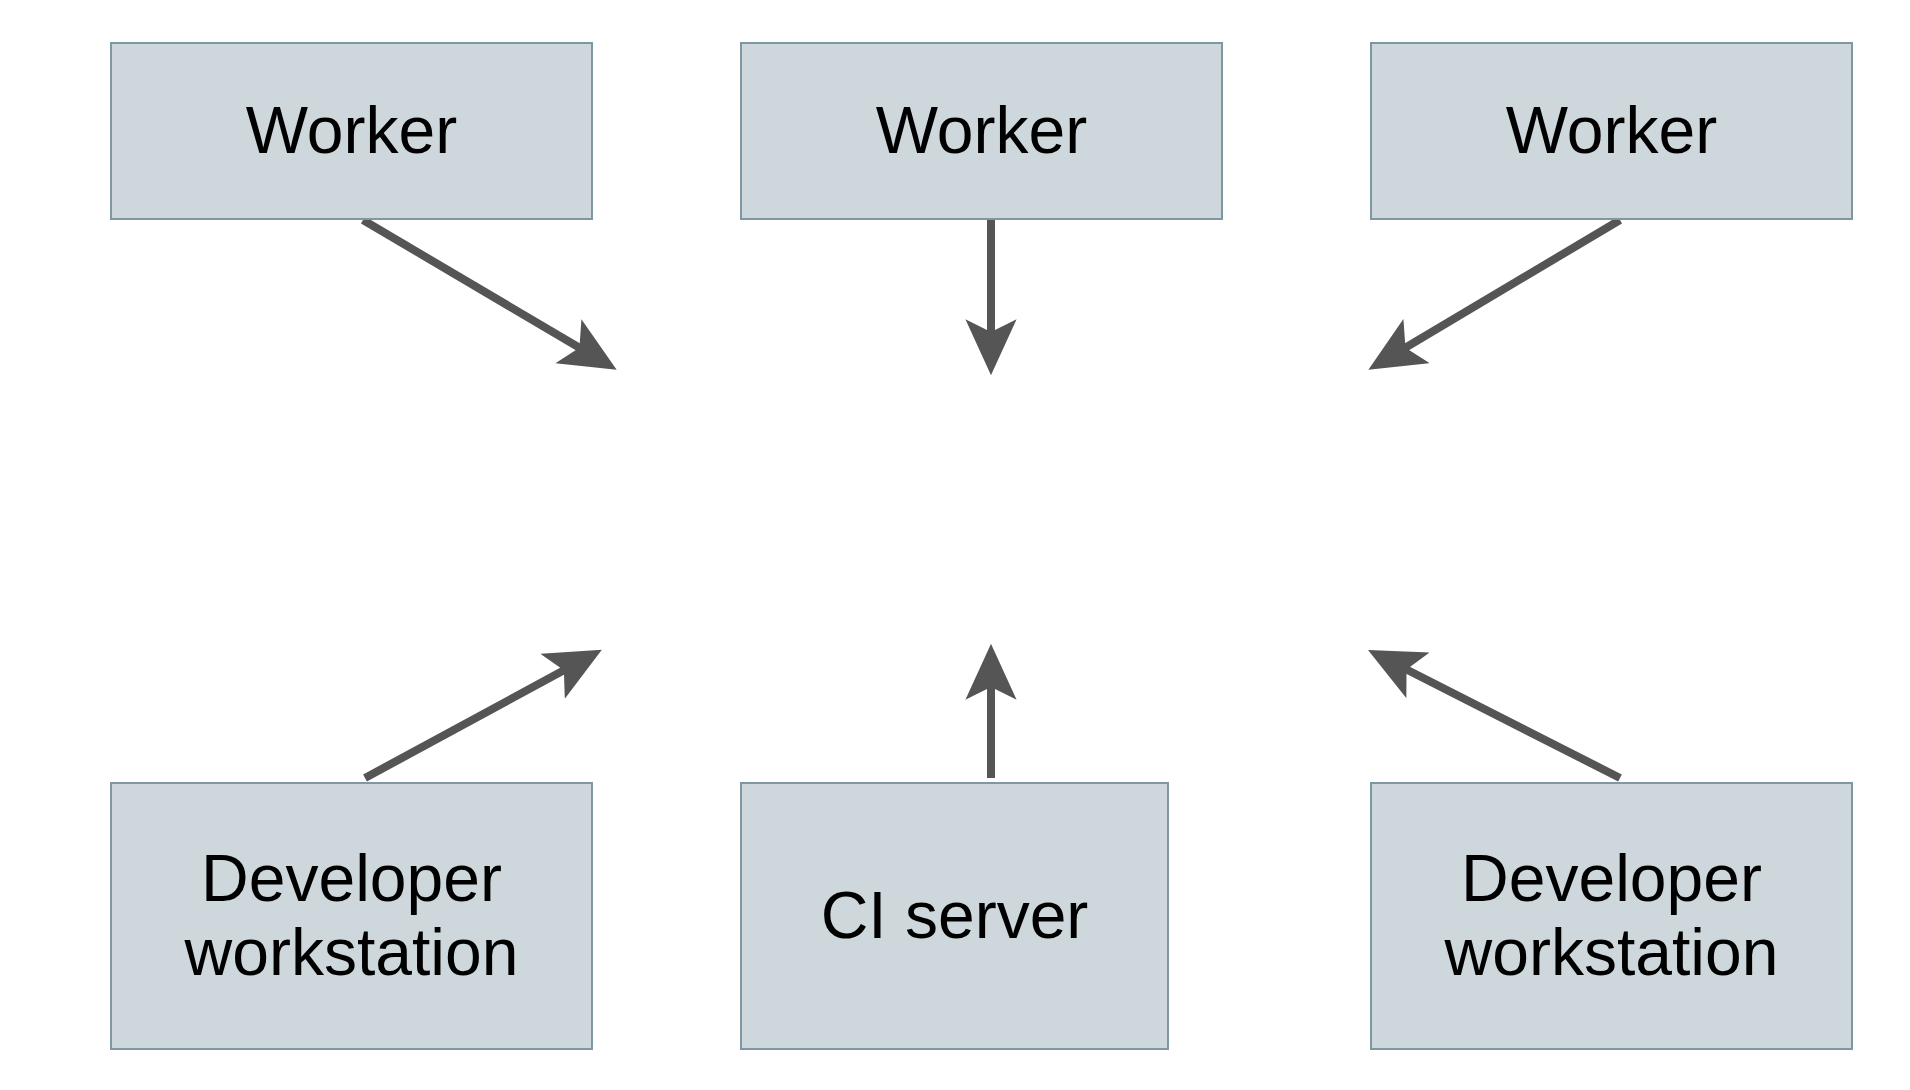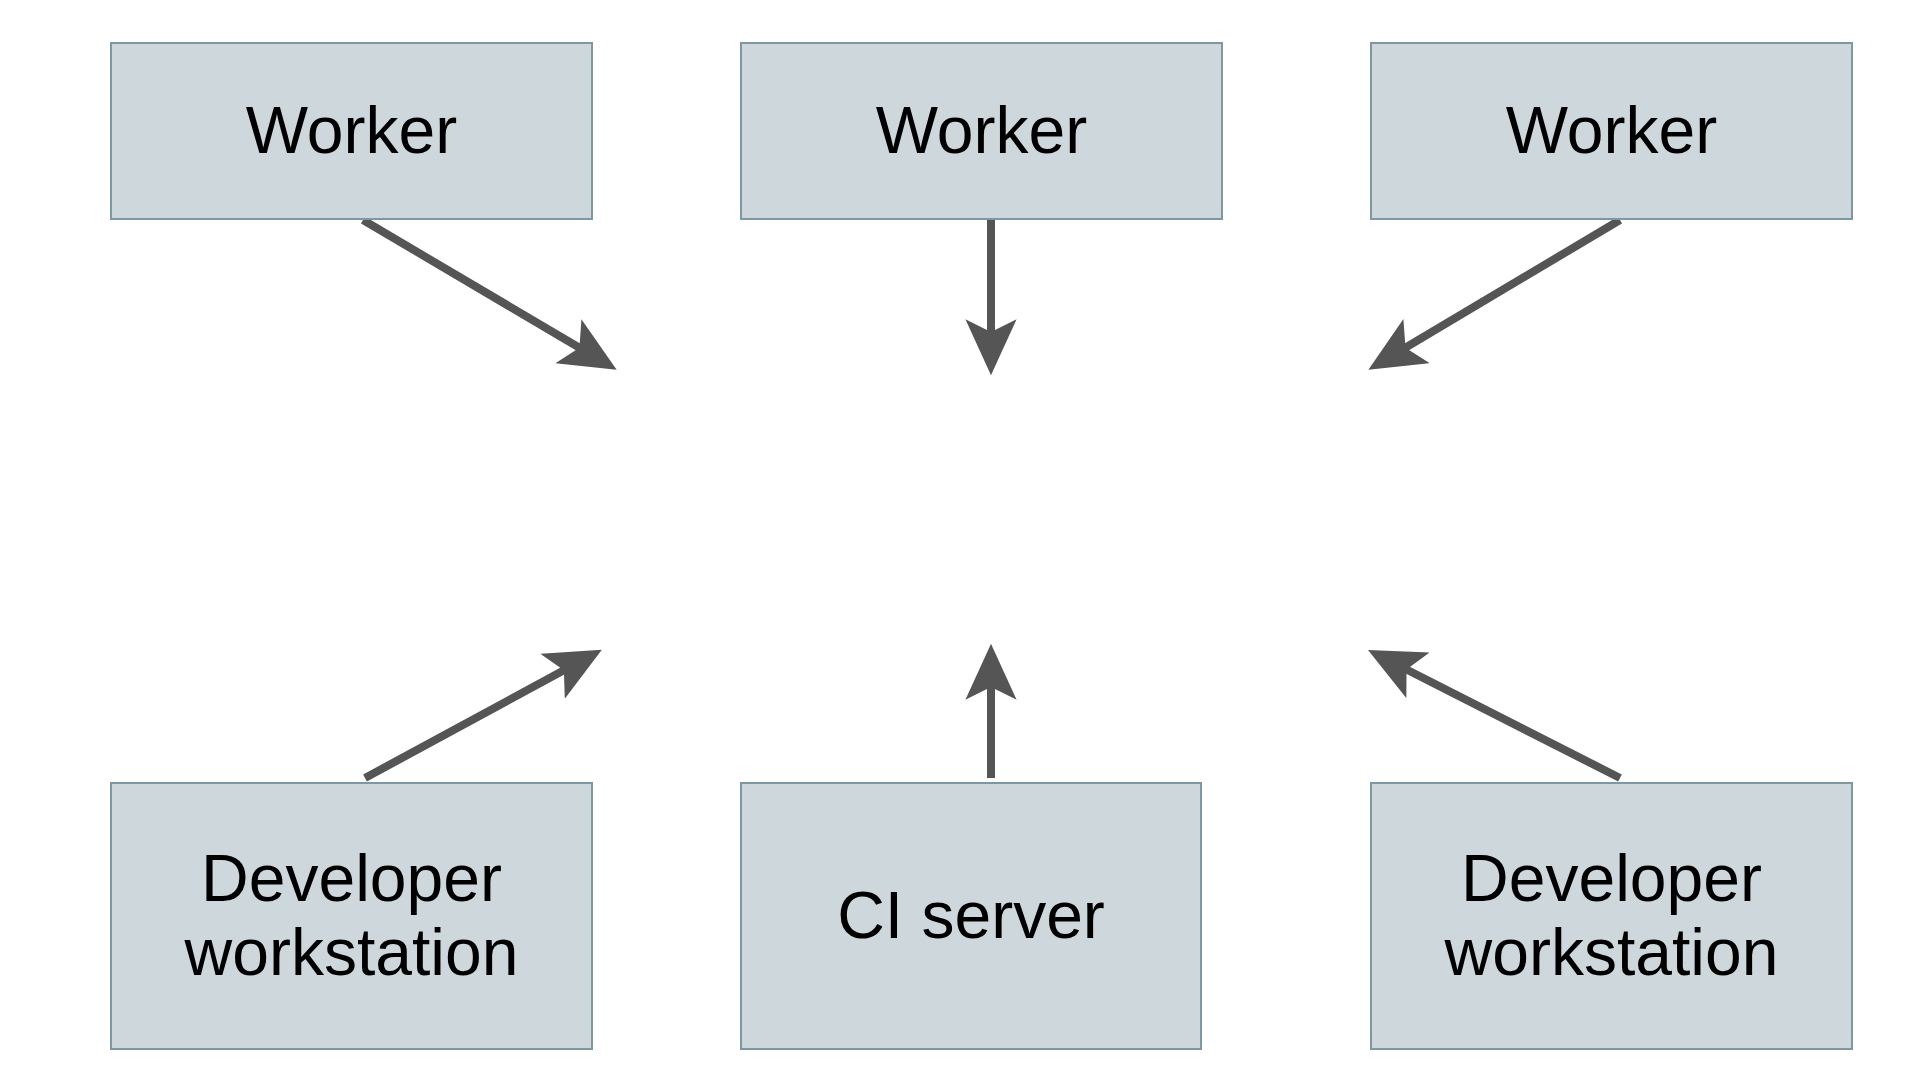--- a/index.html
+++ b/index.html
@@ -77,21 +77,21 @@
   <div class="node" style="left: 1370px; top: 42px; width: 483px; height: 178px; font-size: 66px; background: rgb(206, 216, 220); border-color: rgb(127, 151, 163); color: rgb(0, 0, 0);">
     <span class="node-label">Worker</span>
   </div>
 
 
   <div class="node" style="left: 110px; top: 782px; width: 483px; height: 268px; font-size: 66px; background: rgb(206, 216, 220); border-color: rgb(127, 151, 163); color: rgb(0, 0, 0);">
     <span class="node-label">Developer
 workstation</span>
   </div>
 
-  <div class="node" style="left: 740px; top: 782px; width: 462px; height: 268px; font-size: 66px; background: rgb(206, 216, 220); border-color: rgb(127, 151, 163); color: rgb(0, 0, 0);">
+  <div class="node" style="left: 740px; top: 782px; width: 429px; height: 268px; font-size: 66px; background: rgb(206, 216, 220); border-color: rgb(127, 151, 163); color: rgb(0, 0, 0);">
     <span class="node-label">CI server</span>
   </div>
 
   <div class="node" style="left: 1370px; top: 782px; width: 483px; height: 268px; font-size: 66px; background: rgb(206, 216, 220); border-color: rgb(127, 151, 163); color: rgb(0, 0, 0);">
     <span class="node-label">Developer
 workstation</span>
   </div>
 
 </div>
 

